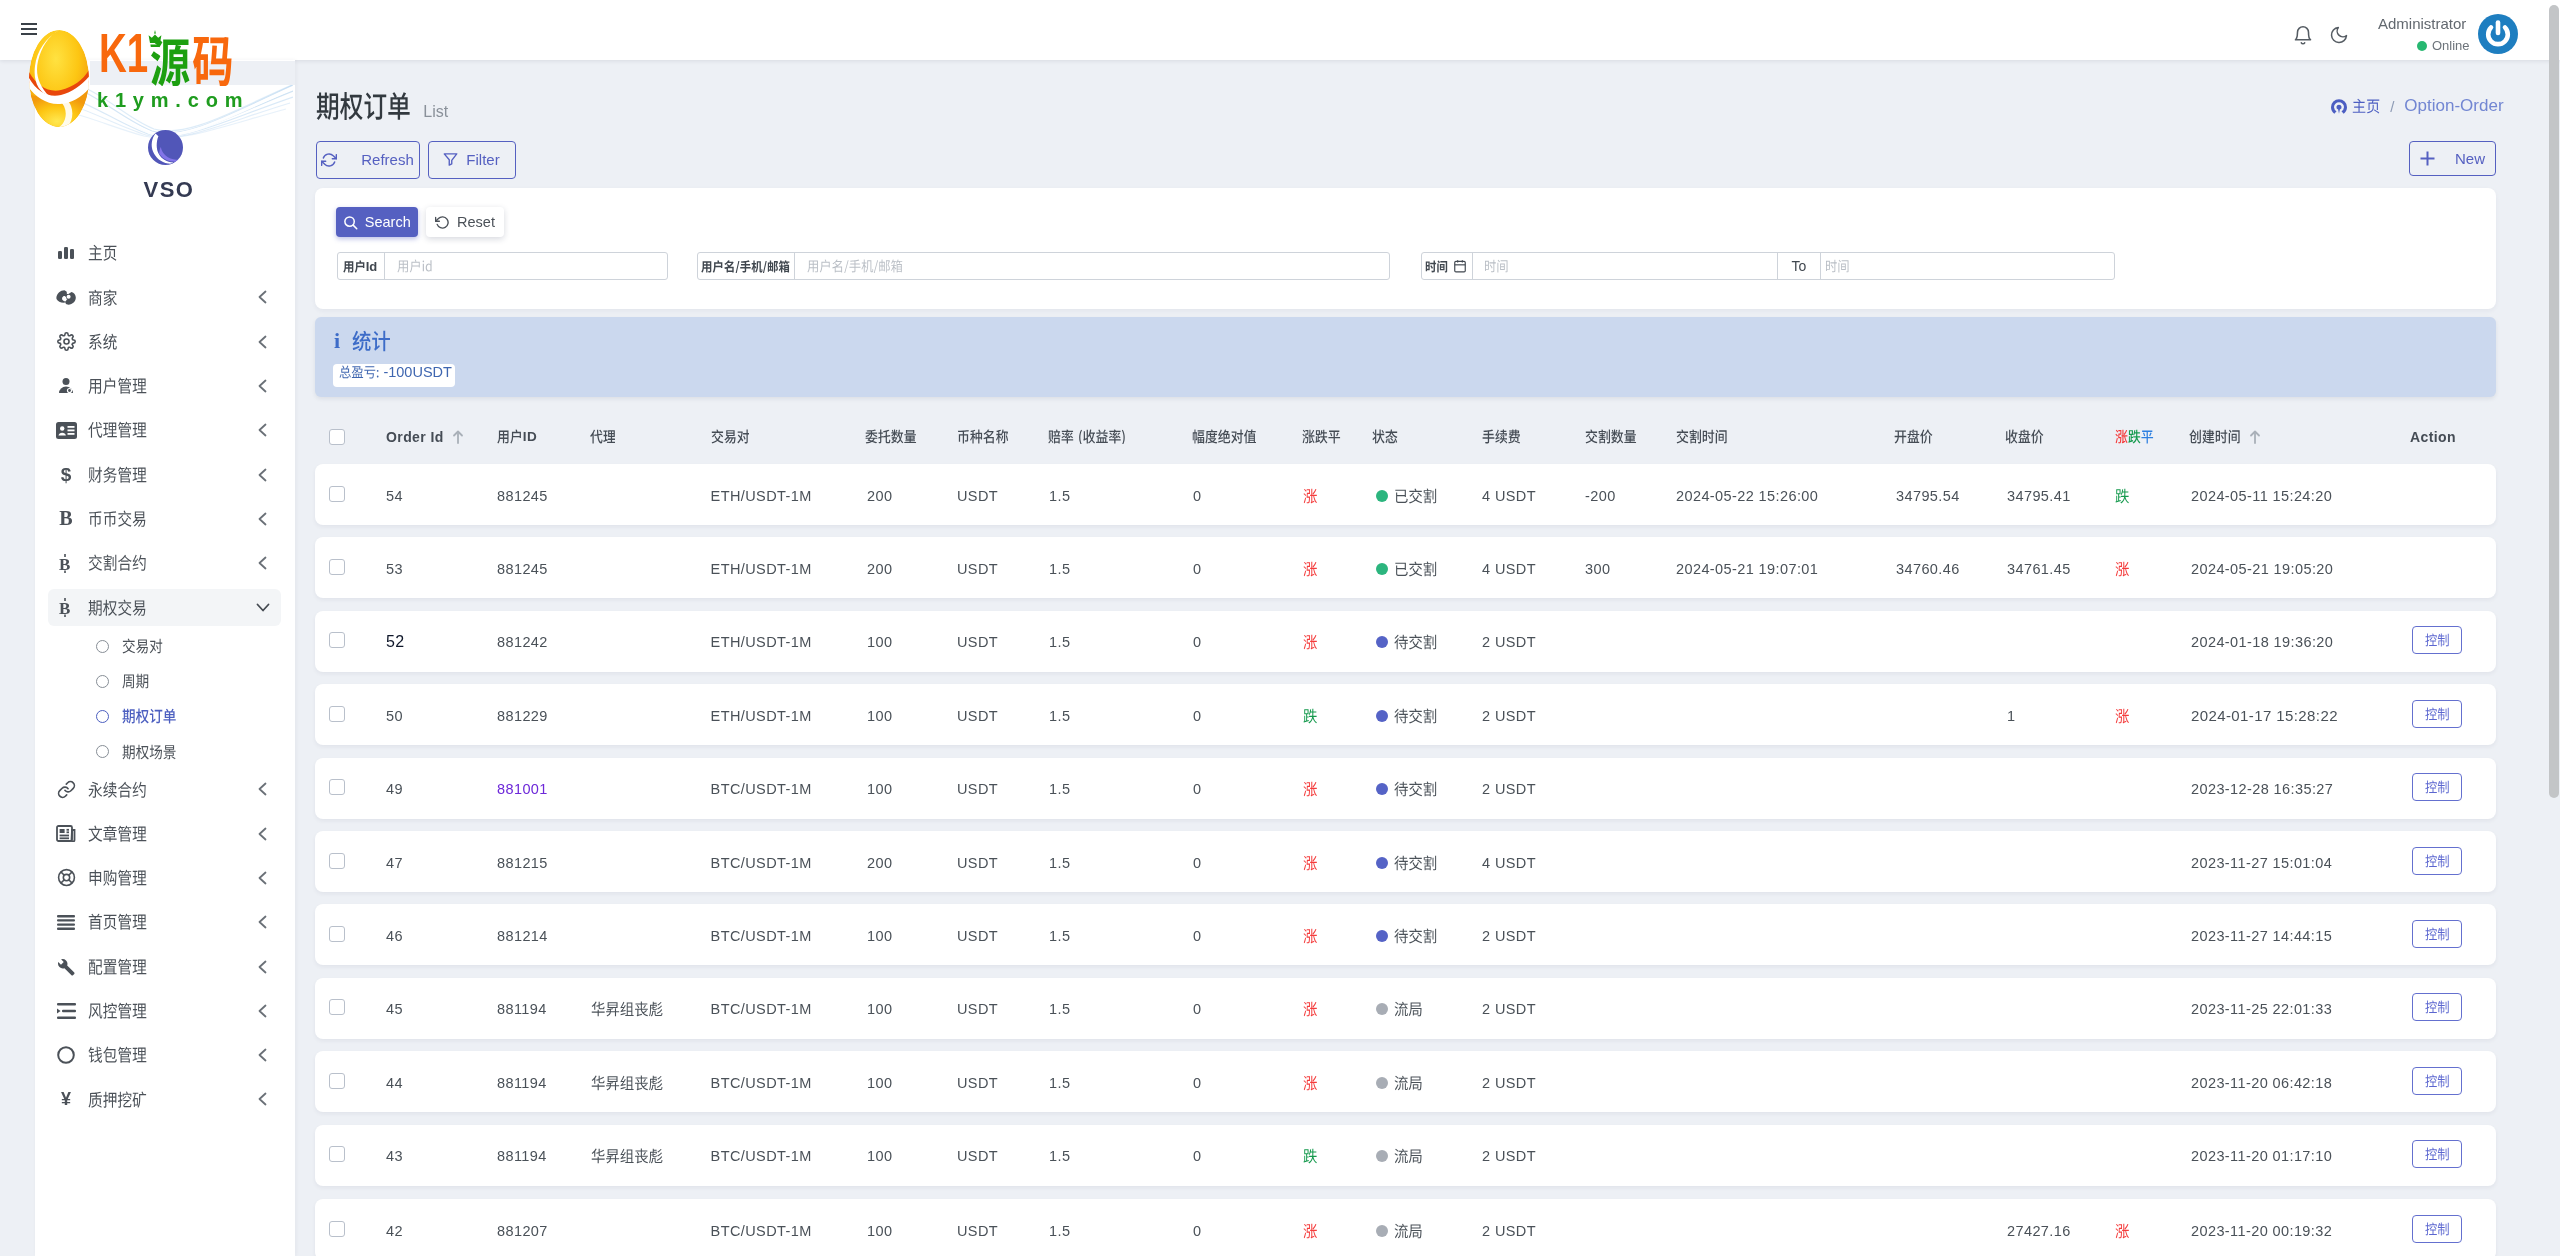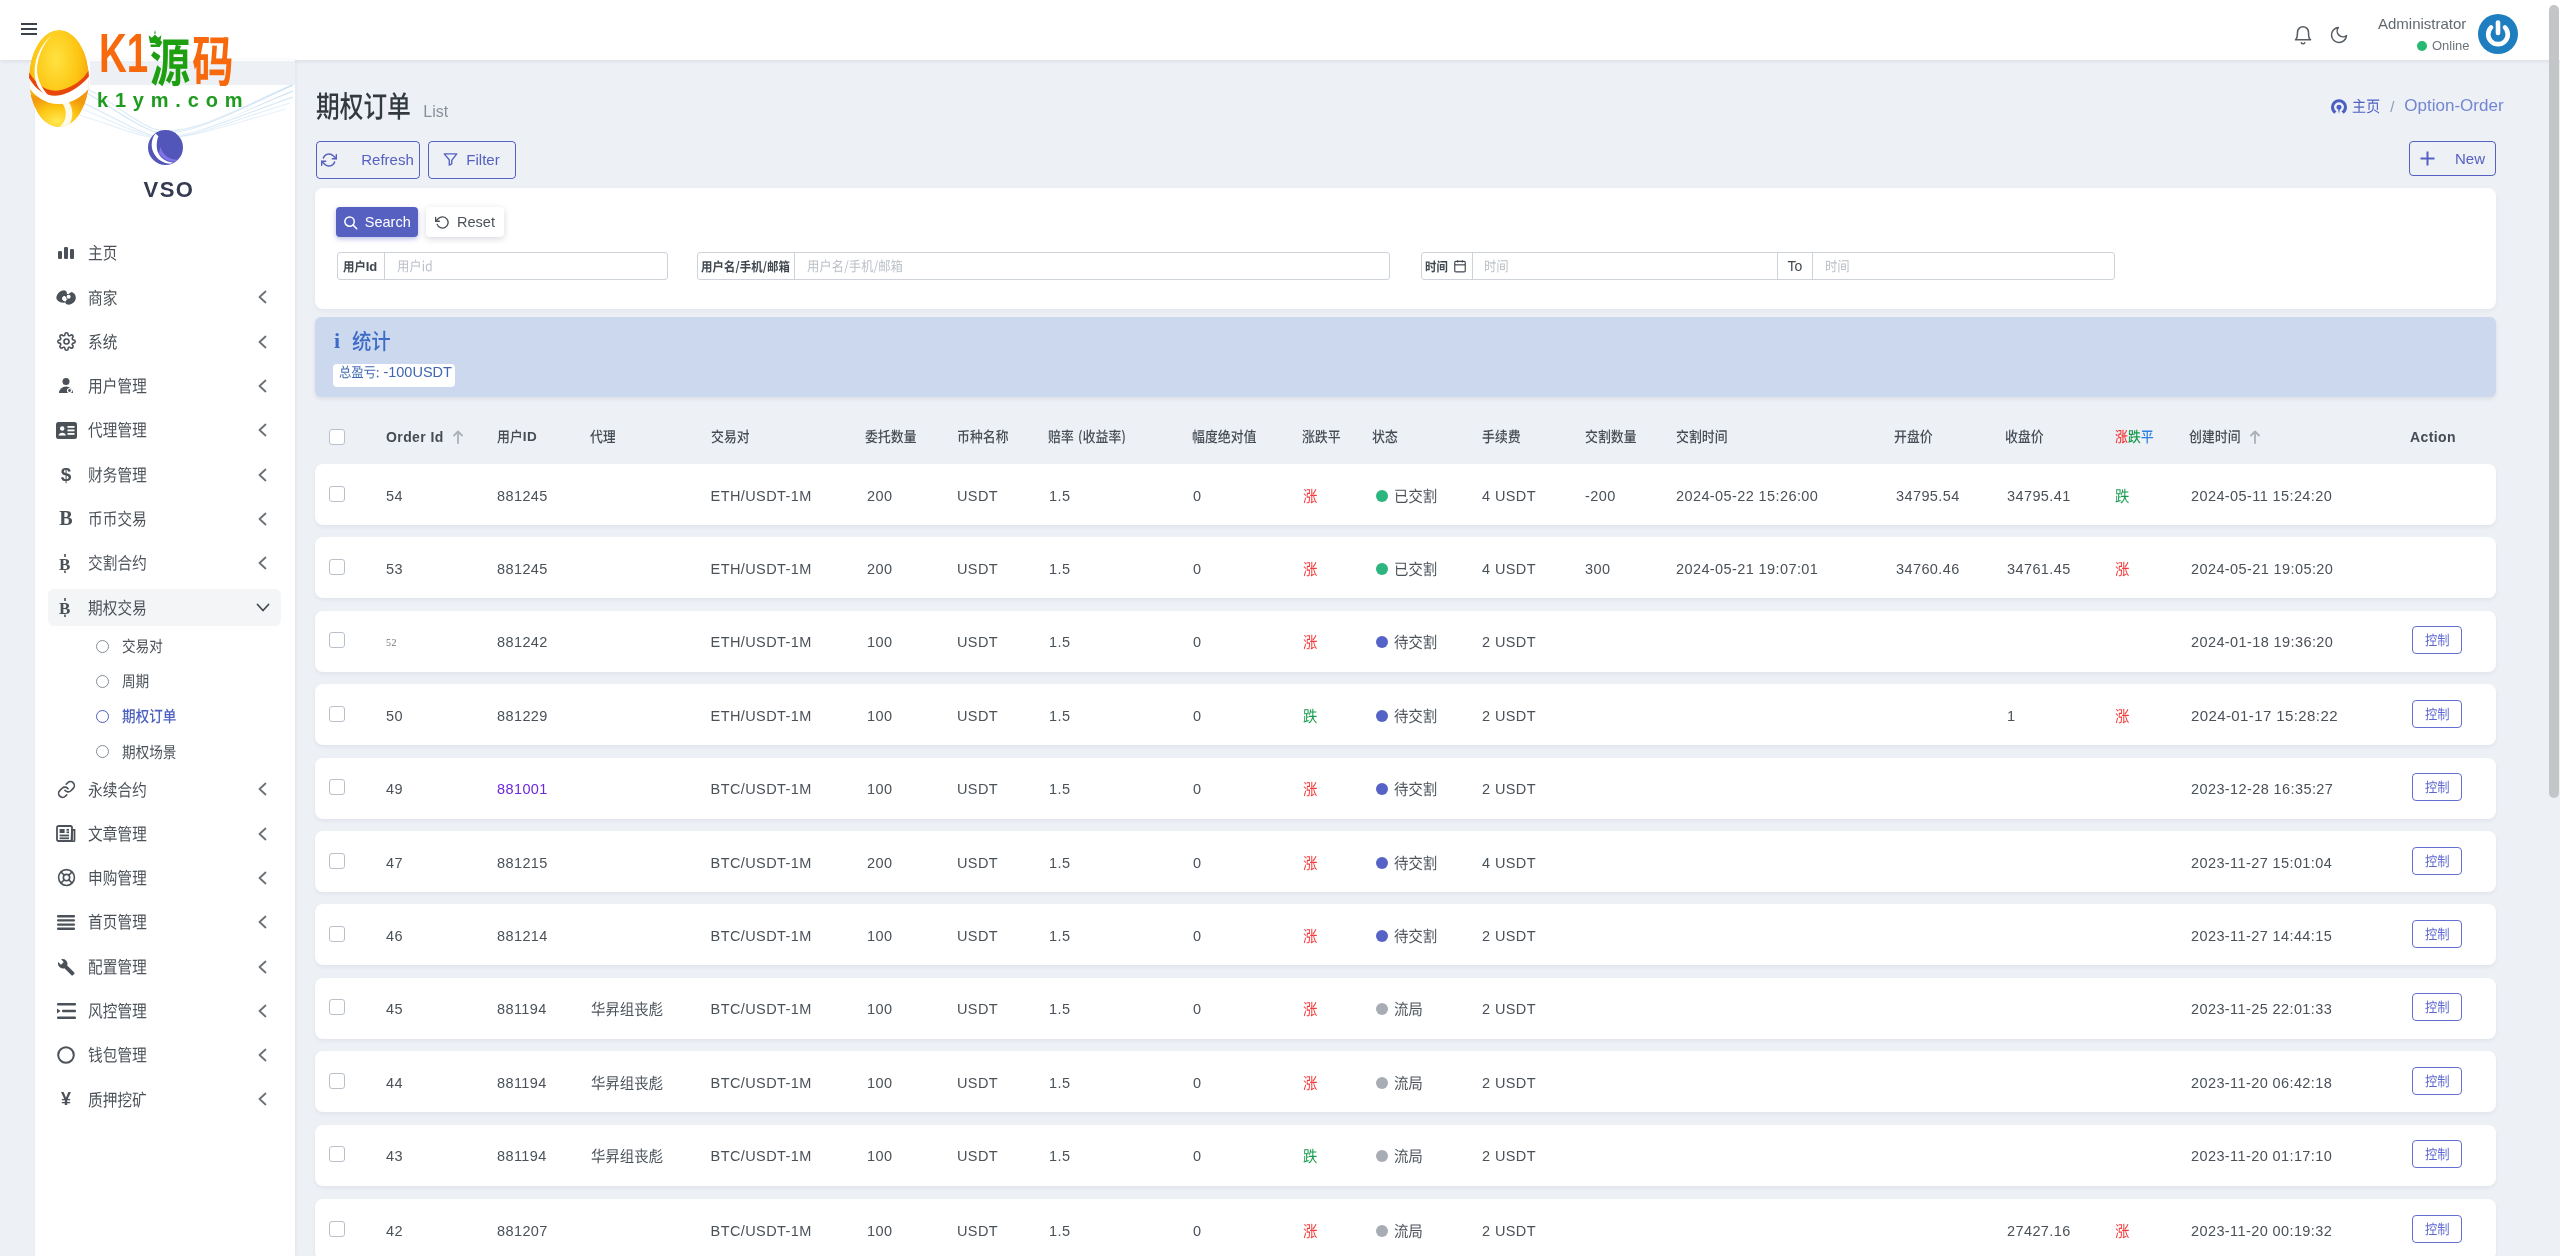--- a/index.html
+++ b/index.html
@@ -536,21 +536,21 @@
         </svg>
       </span>
     </div>
   </div>
 <div class="abs" style="left:1484px;top:252px;height:28px;display:flex;align-items:center;z-index:3;">
     <svg class="ct " style="" width="24.6" height="14.0" viewBox="0 -880 2000 1000" preserveAspectRatio="none" fill="#b9bec5">
       <use href="#g64" x="0"></use>
       <use href="#g65" x="1000"></use>
     </svg>
   </div>
-<div class="abs" style="left:1777px;top:252px;width:36px;height:28px;display:flex;align-items:center;justify-content:center;border-left:1px solid #ced3da;border-right:1px solid #ced3da;z-index:3;font-size:14px;color:#40474f;">To</div>
+<div class="abs" style="left:1777px;top:252px;width:44px;height:28px;display:flex;align-items:center;justify-content:center;border-left:1px solid #ced3da;border-right:1px solid #ced3da;z-index:3;font-size:14px;color:#40474f;">To</div>
 <div class="abs" style="left:1825px;top:252px;height:28px;display:flex;align-items:center;z-index:3;">
     <svg class="ct " style="" width="24.6" height="14.0" viewBox="0 -880 2000 1000" preserveAspectRatio="none" fill="#b9bec5">
       <use href="#g64" x="0"></use>
       <use href="#g65" x="1000"></use>
     </svg>
   </div>
 <div class="abs" style="left:315px;top:317px;width:2181px;height:80px;background:#cbd8ee;border-radius:6px;box-shadow:0 2px 4px rgba(30,40,70,.08);z-index:1;"></div>
 <div class="abs" style="left:334px;top:330px;display:flex;align-items:center;z-index:2;">
     <span style="font-family:'Liberation Serif',serif;font-weight:bold;font-size:22px;color:#3d6cc8;line-height:20px;">i</span>
     <div style="margin-left:12px;">
@@ -835,21 +835,21 @@
     <svg class="ct " style="" width="14.4" height="16.0" viewBox="0 -880 1000 1000" preserveAspectRatio="none" fill="#f43b3b">
       <use href="#g113" x="0"></use>
     </svg>
   </div>
 <div class="abs" style="left:2191px;top:568.9px;height:0;display:flex;align-items:center;z-index:3;white-space:nowrap;">
     <span style="font-size:14.5px;color:#4a5158;letter-spacing:0.4px;">2024-05-21 19:05:20</span>
   </div>
 <div class="abs" style="left:315px;top:610.8px;width:2181px;height:61px;background:#fff;border-radius:8px;box-shadow:0 2px 4px rgba(30,40,70,.06);z-index:1;"></div>
 <div class="abs" style="left:329px;top:632.3px;width:16px;height:16px;border:1.5px solid #b9c0cb;border-radius:3px;background:#fff;z-index:3;"></div>
 <div class="abs" style="left:386px;top:642.3px;height:0;display:flex;align-items:center;z-index:3;white-space:nowrap;">
-    <span style="font-size:10px;color:#737373;letter-spacing:0.4px;font-family:Liberation Serif, serif;">52</span>
+    <span style="font-size:16px;color:#0f172a;letter-spacing:0.4px;">52</span>
   </div>
 <div class="abs" style="left:497px;top:642.3px;height:0;display:flex;align-items:center;z-index:3;white-space:nowrap;">
     <span style="font-size:14.5px;color:#4a5158;letter-spacing:0.4px;">881242</span>
   </div>
 <div class="abs" style="left:710.6px;top:642.3px;height:0;display:flex;align-items:center;z-index:3;white-space:nowrap;">
     <span style="font-size:14.5px;color:#4a5158;letter-spacing:0.4px;">ETH/USDT-1M</span>
   </div>
 <div class="abs" style="left:867px;top:642.3px;height:0;display:flex;align-items:center;z-index:3;white-space:nowrap;">
     <span style="font-size:14.5px;color:#4a5158;letter-spacing:0.4px;">100</span>
   </div>

